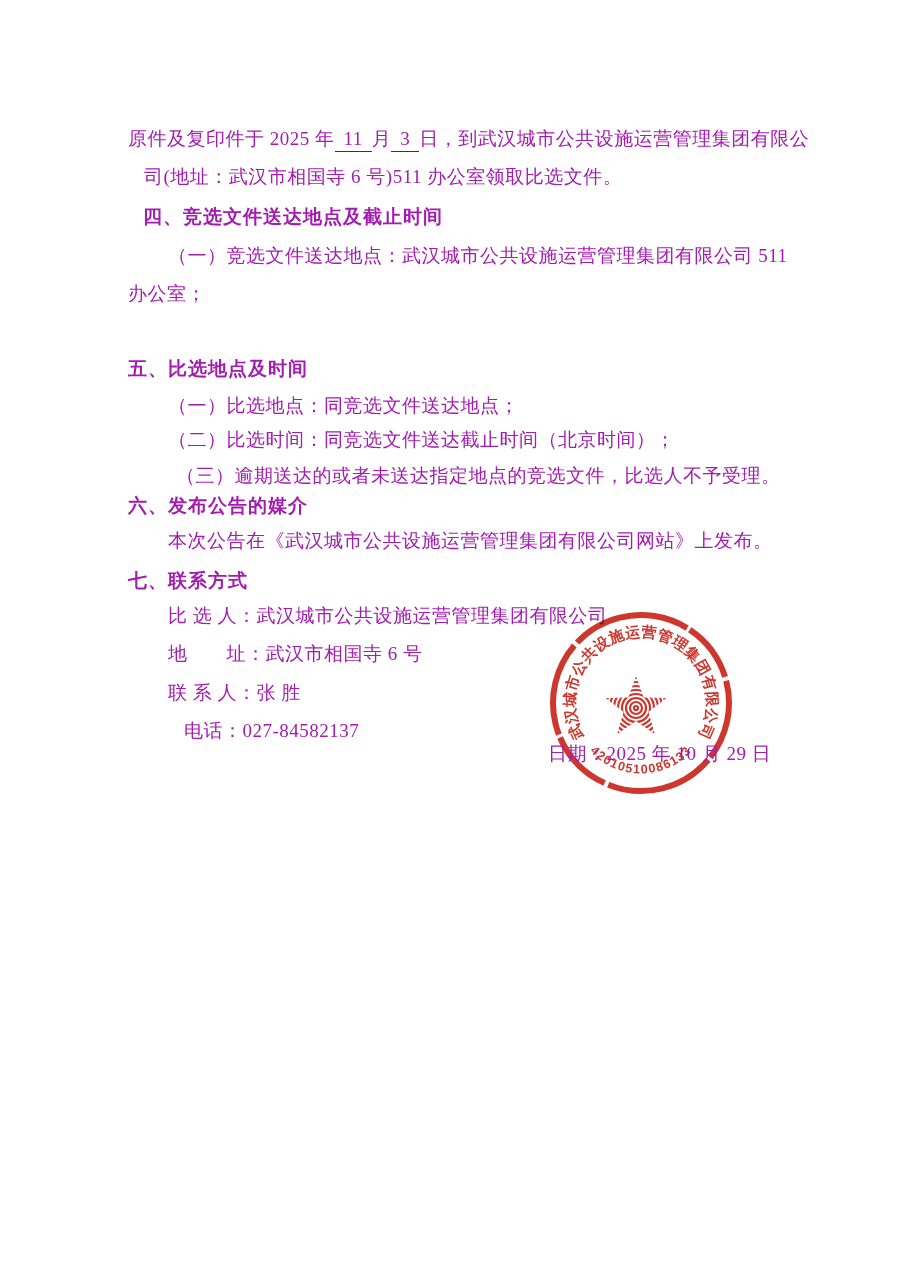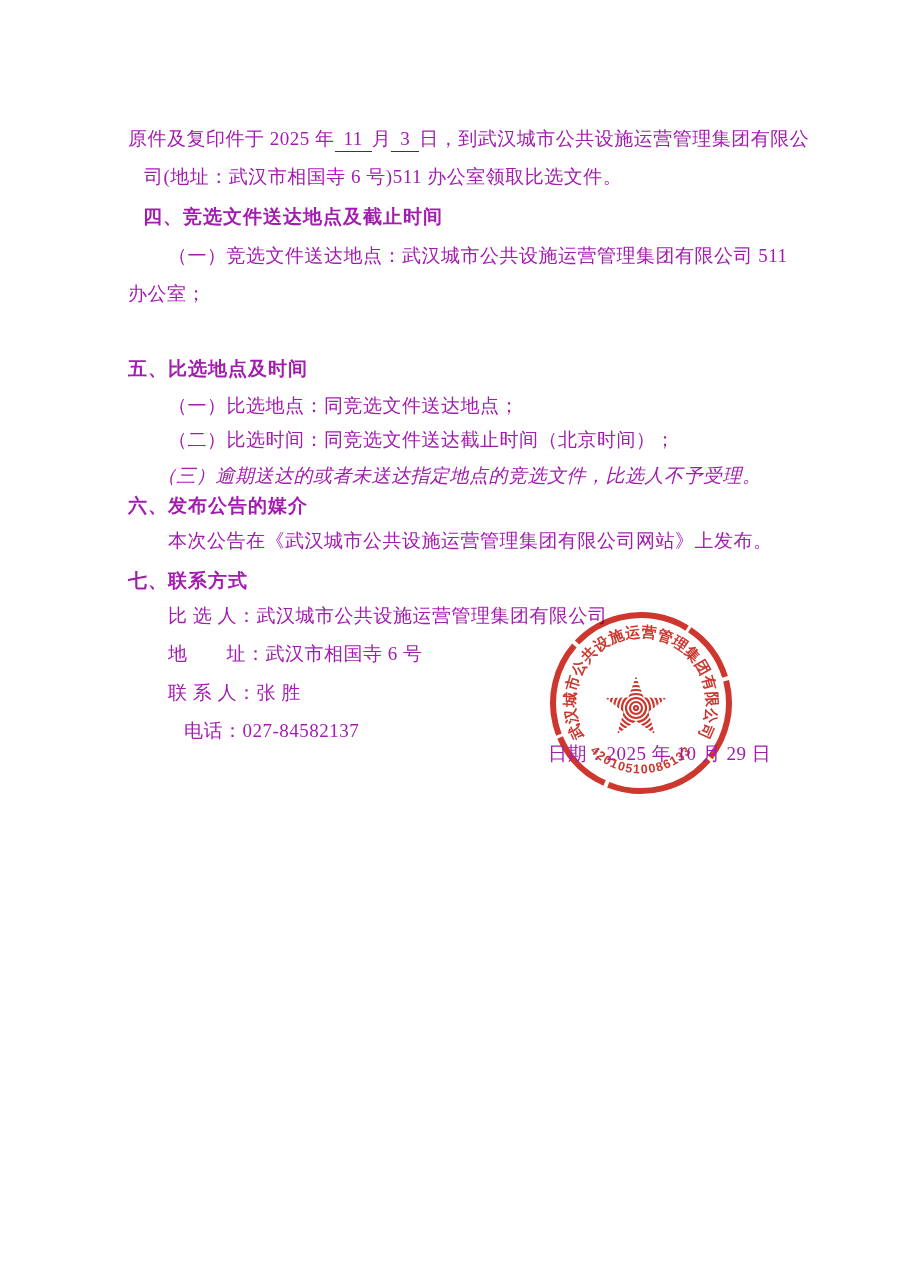--- a/index.html
+++ b/index.html
@@ -53,21 +53,21 @@
   </div>
   <div class="line" style="top:166px;left:144px;">司(地址：武汉市相国寺 6 号)511 办公室领取比选文件。</div>
 
   <div class="line heading" style="top:206px;left:128px;margin-left:15px;">四、竞选文件送达地点及截止时间</div>
   <div class="line" style="top:245px;left:168px;">（一）竞选文件送达地点：武汉城市公共设施运营管理集团有限公司 511</div>
   <div class="line" style="top:283px;left:128px;">办公室；</div>
 
   <div class="line heading" style="top:358px;left:128px;">五、比选地点及时间</div>
   <div class="line" style="top:395px;left:168px;">（一）比选地点：同竞选文件送达地点；</div>
   <div class="line" style="top:430px;left:168px;font-family:Liberation Mono, monospace;">（二）比选时间：同竞选文件送达截止时间（北京时间）；</div>
-  <div class="line" style="top:465px;left:157px;font-style:italic;">（三）逾期送达的或者未送达指定地点的竞选文件，比选人不予受理。</div>
+  <div class="line" style="top:465px;left:176px;">（三）逾期送达的或者未送达指定地点的竞选文件，比选人不予受理。</div>
 
   <div class="line heading" style="top:495px;left:128px;">六、发布公告的媒介</div>
   <div class="line" style="top:530px;left:168px;">本次公告在《武汉城市公共设施运营管理集团有限公司网站》上发布。</div>
 
   <div class="line heading" style="top:570px;left:128px;">七、联系方式</div>
   <div class="line" style="top:605px;left:168px;">比 选 人：武汉城市公共设施运营管理集团有限公司</div>
   <div class="line" style="top:643px;left:168px;">地　　址：武汉市相国寺 6 号</div>
   <div class="line" style="top:682px;left:168px;">联 系 人：张  胜</div>
   <div class="line" style="top:720px;left:168px;margin-left:16px;">电话：027-84582137</div>
 

